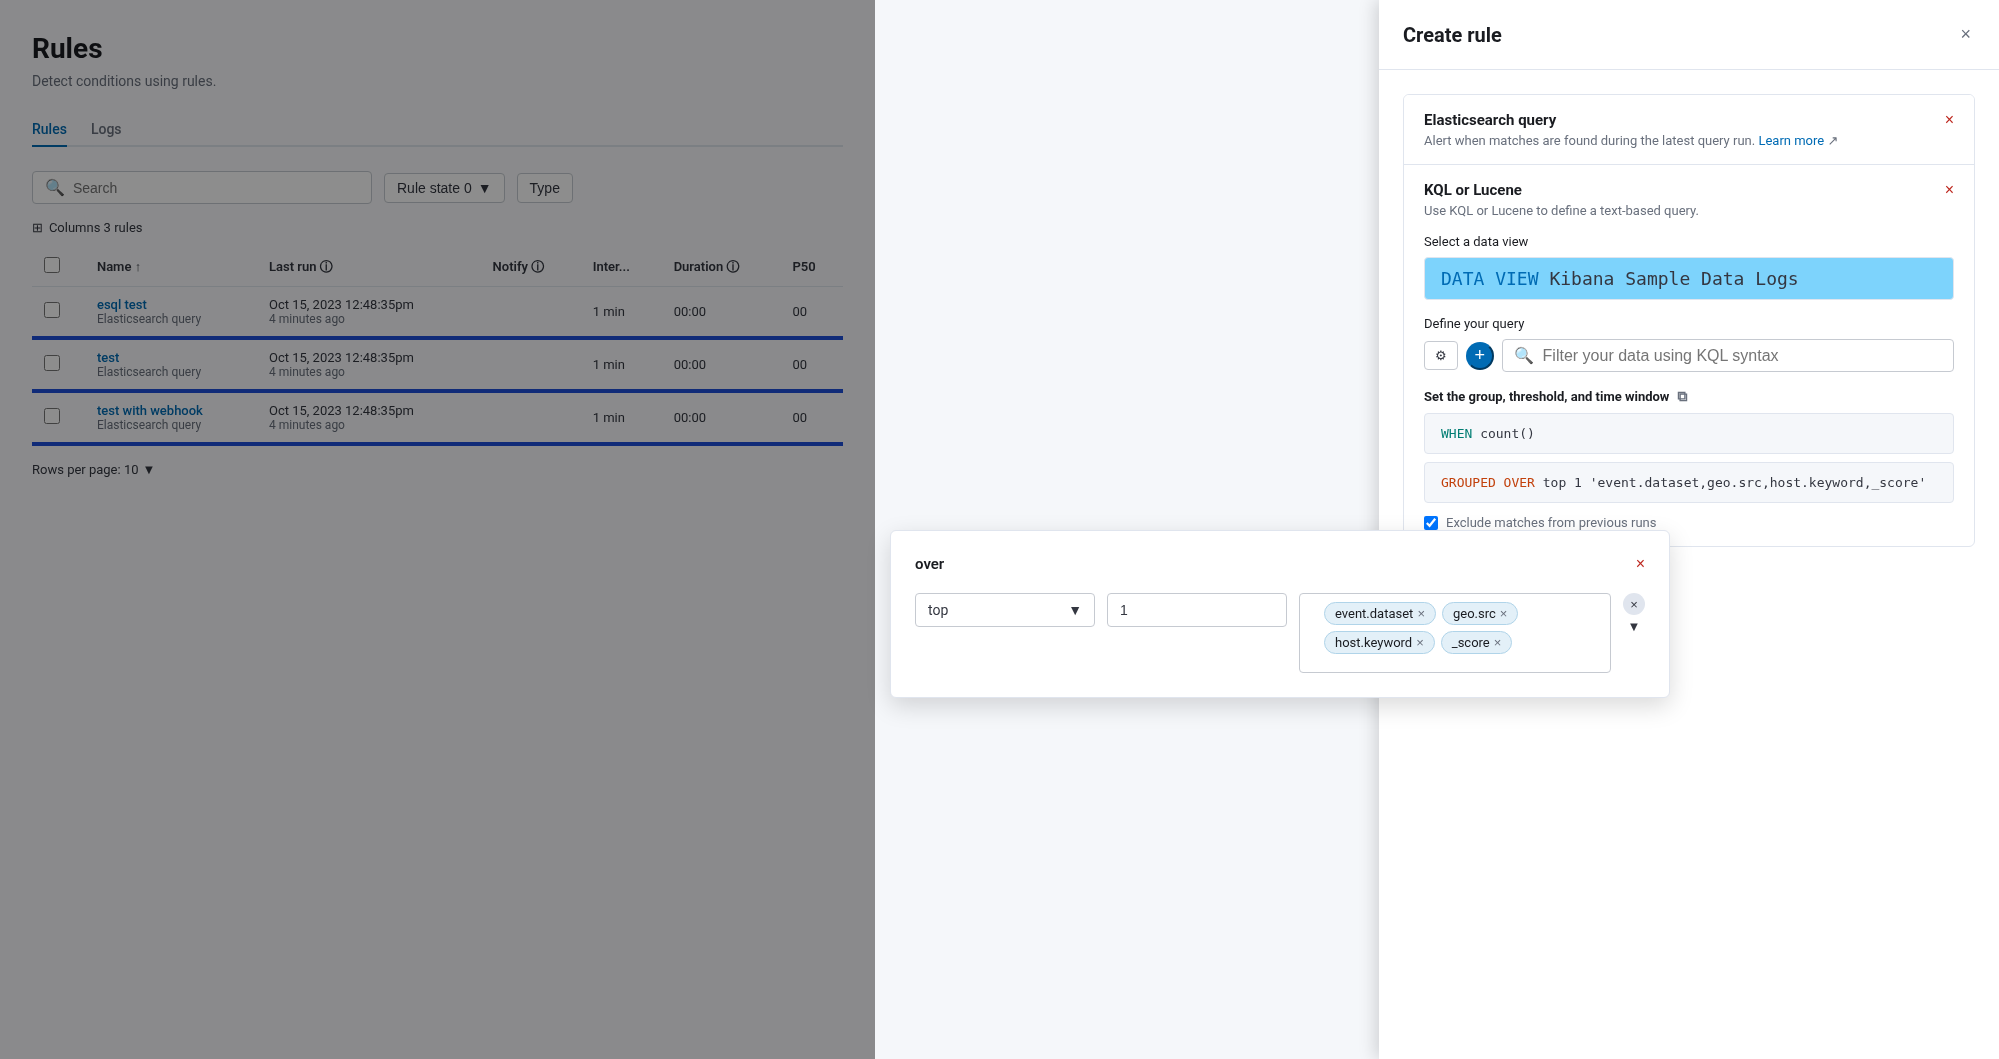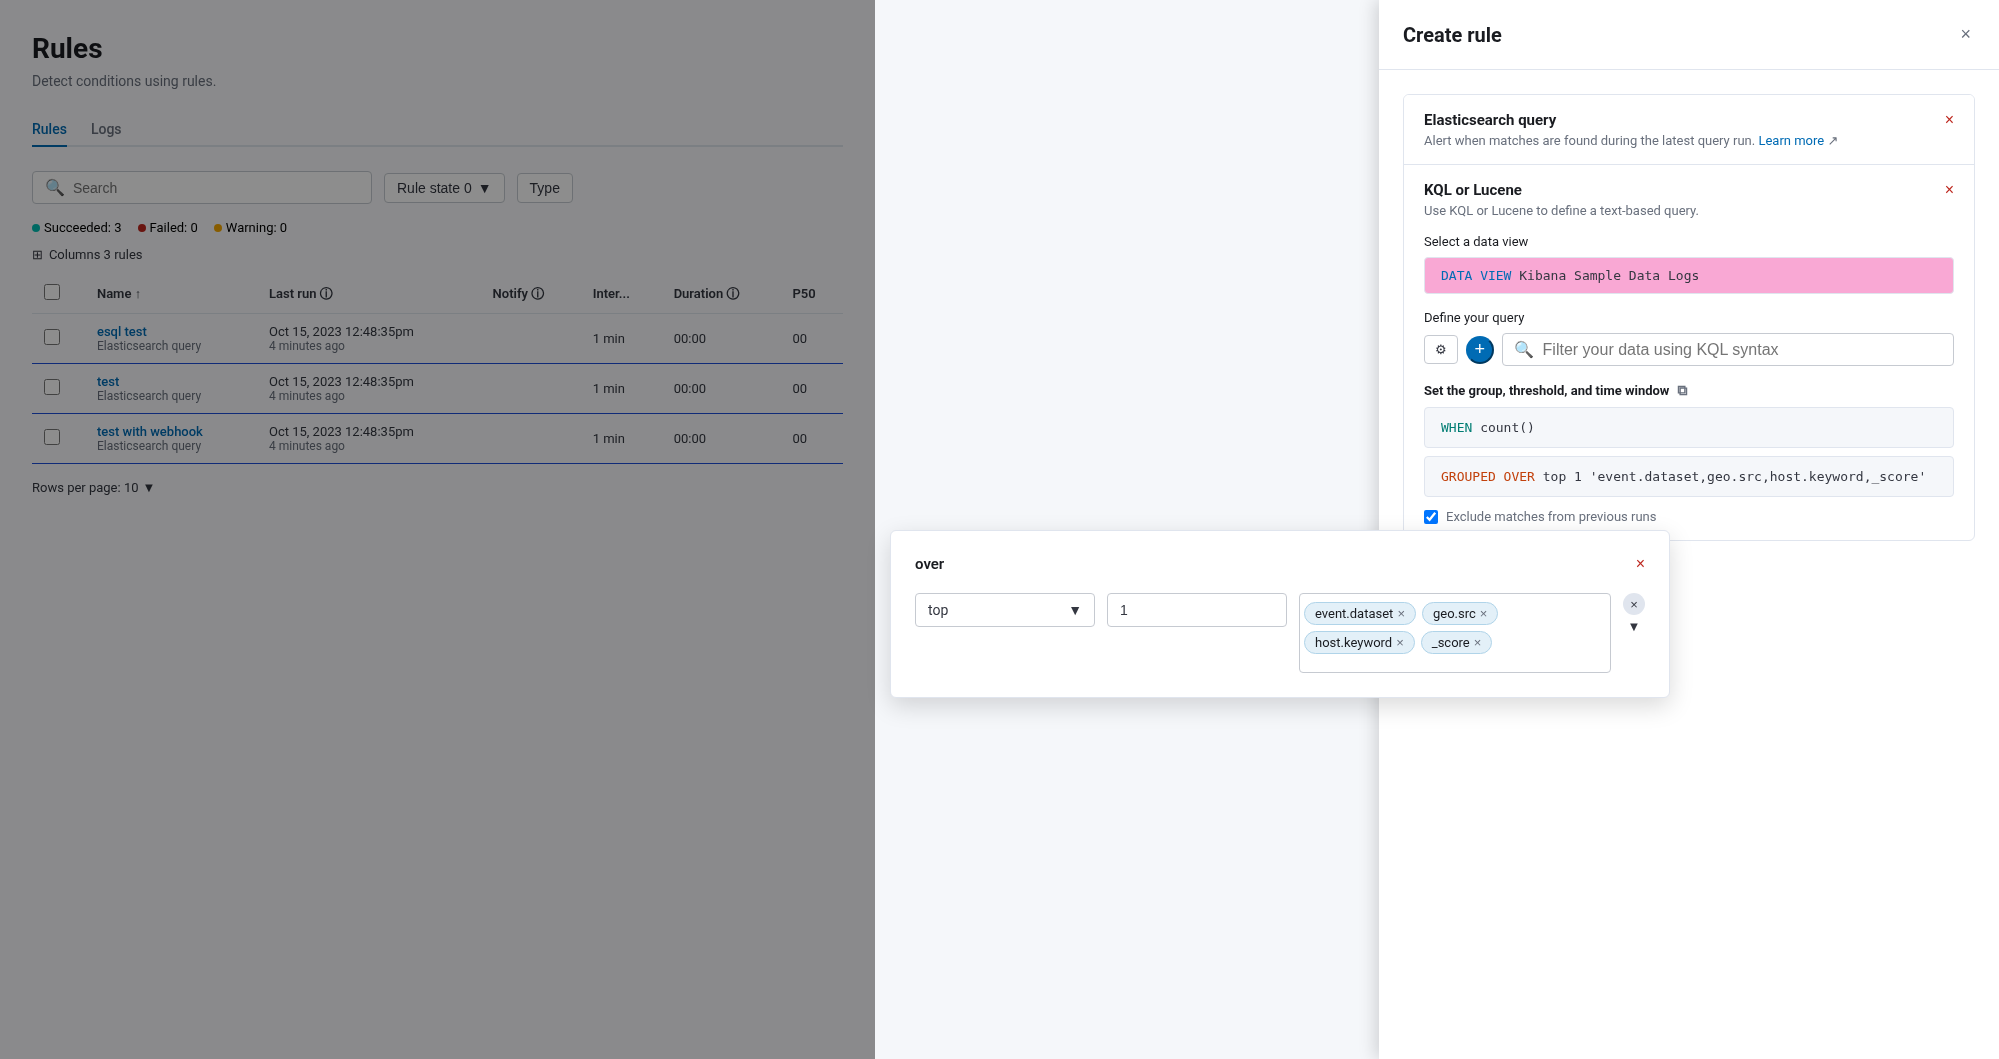--- a/index.html
+++ b/index.html
@@ -78,21 +78,21 @@
     .dot-green { background: #00bfb3; }
     .dot-red { background: #bd271e; }
     .dot-orange { background: #f5a700; }
     .columns-info {
       display: flex; align-items: center; gap: 6px;
       font-size: 13px; color: #343741; margin-bottom: 12px;
     }
     table { width: 100%; border-collapse: collapse; font-size: 13px; }
     thead tr { border-bottom: 1px solid #e0e5ee; }
     thead th { text-align: left; padding: 10px 12px; color: #343741; font-weight: 600; white-space: nowrap; }
-    tbody tr { border-bottom: 1px solid #1d4ed8; }
+    tbody tr { border-bottom: 4px solid #1d4ed8; }
     tbody td { padding: 10px 12px; color: #343741; vertical-align: middle; }
     .rule-name { color: #006bb4; font-size: 13px; font-weight: 500; cursor: pointer; }
     .rule-type { font-size: 12px; color: #69707d; }
     .last-run-time { font-size: 13px; color: #343741; }
     .last-run-ago { font-size: 12px; color: #69707d; }
     .checkbox { width: 16px; height: 16px; }
     .rows-per-page { font-size: 13px; color: #343741; margin-top: 16px; display: flex; align-items: center; gap: 4px; }
 
     
     .side-panel {
@@ -153,26 +153,26 @@
     .subsection-title {
       font-size: 13px;
       font-weight: 400;
       color: #1a1c21;
       margin-bottom: 8px;
       display: flex;
       justify-content: space-between;
       align-items: center;
     }
     .data-view-box {
-      background: #f9a8d4;
+      background: #7dd3fc;
       border: 1px solid #e0e5ee;
       border-radius: 4px;
       padding: 10px 16px;
       font-family: 'Monaco', 'Menlo', monospace;
-      font-size: 13px;
+      font-size: 18px;
       color: #343741;
       margin-bottom: 16px;
     }
     .data-view-box .kw-blue { color: #006bb4; }
     .query-toolbar {
       display: flex;
       align-items: center;
       gap: 8px;
       margin-bottom: 8px;
     }
@@ -299,21 +299,21 @@
       border-radius: 4px;
       padding: 8px 12px;
       font-size: 14px;
       color: #343741;
       outline: none;
     }
     .tags-container {
       flex: 1;
       border: 1px solid #c6cad1;
       border-radius: 4px;
-      padding: 8px 4px;
+      padding: 8px 24px;
       background: #fff;
       display: flex;
       flex-wrap: wrap;
       gap: 6px;
       align-items: center;
       min-height: 80px;
       align-content: flex-start;
     }
     .tag {
       display: flex;
@@ -399,25 +399,20 @@
       <span>🔍</span>
       <input type="text" placeholder="Search" style="">
     </div>
     <button class="filter-btn">
       <span>Rule state  0</span>
       <span>▼</span>
     </button>
     <button class="filter-btn">
       <span>Type</span>
     </button>
-  </div>
-  <div class="status-row">
-    <span><span class="dot dot-green"></span><span>Succeeded: 3</span></span>
-    <span><span class="dot dot-red"></span><span>Failed: 0</span></span>
-    <span><span class="dot dot-orange"></span><span>Warning: 0</span></span>
   </div>
   <div class="columns-info">
     <span>⊞</span>
     <span>Columns   3 rules</span>
   </div>
   <table>
     <thead>
       <tr>
         <th><input type="checkbox" class="checkbox" style=""></th>
         <th>Name ↑</th>

